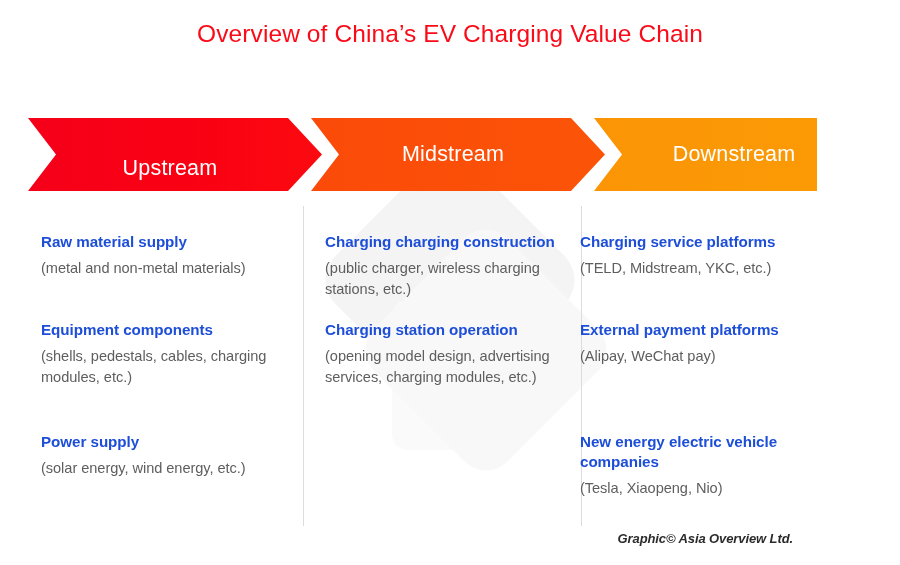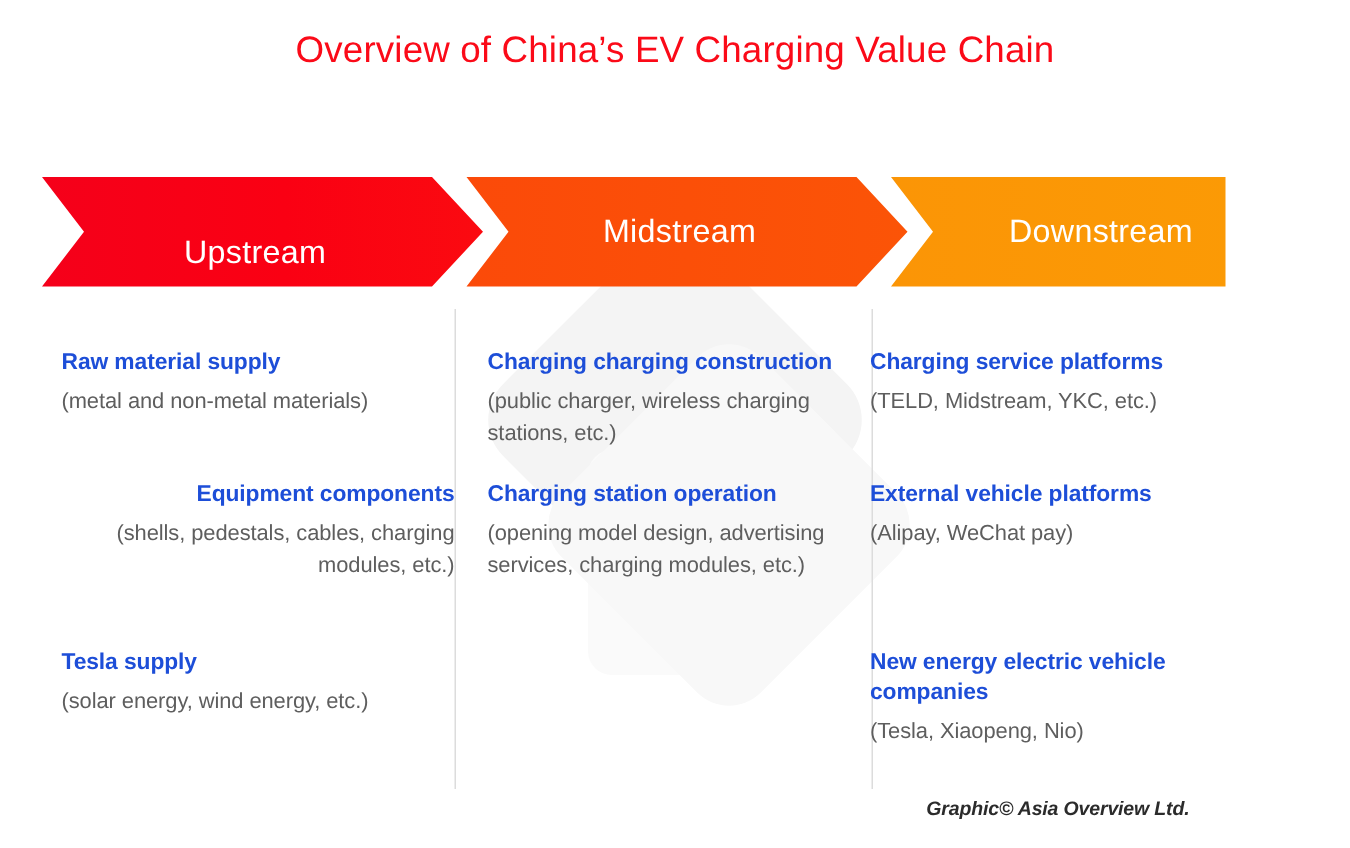--- a/index.html
+++ b/index.html
@@ -118,21 +118,21 @@
     font-size: 14.6px;
     font-weight: 400;
     color: #5e5e5e;
     line-height: 20.5px;
     letter-spacing: -0.05px;
     margin: 0;
   }
 
   
   .c0 .b0 { top: 26px; }
-  .c0 .b1 { top: 114px; text-align: right; }
+  .c0 .b1 { top: 114px; }
   .c0 .b2 { top: 226px; }
 
   .c1 .b0 { top: 26px; }
   .c1 .b1 { top: 114px; }
 
   .c2 .b0 { top: 26px; }
   .c2 .b1 { top: 114px; }
   .c2 .b2 { top: 226px; }
 
   
@@ -203,21 +203,21 @@
     <div class="col c0">
       <div class="block b0">
         <p class="block-heading">Raw material supply</p>
         <p class="block-sub">(metal and non-metal materials)</p>
       </div>
       <div class="block b1">
         <p class="block-heading">Equipment components</p>
         <p class="block-sub">(shells, pedestals, cables, charging modules, etc.)</p>
       </div>
       <div class="block b2">
-        <p class="block-heading">Tesla supply</p>
+        <p class="block-heading">Power supply</p>
         <p class="block-sub">(solar energy, wind energy, etc.)</p>
       </div>
     </div>
 
     <div class="col c1">
       <div class="block b0">
         <p class="block-heading">Charging charging construction</p>
         <p class="block-sub">(public charger, wireless charging stations, etc.)</p>
       </div>
       <div class="block b1">
@@ -225,21 +225,21 @@
         <p class="block-sub">(opening model design, advertising services, charging modules, etc.)</p>
       </div>
     </div>
 
     <div class="col c2">
       <div class="block b0">
         <p class="block-heading">Charging service platforms</p>
         <p class="block-sub">(TELD, Midstream, YKC, etc.)</p>
       </div>
       <div class="block b1">
-        <p class="block-heading">External vehicle platforms</p>
+        <p class="block-heading">External payment platforms</p>
         <p class="block-sub">(Alipay, WeChat pay)</p>
       </div>
       <div class="block b2">
         <p class="block-heading">New energy electric vehicle companies</p>
         <p class="block-sub">(Tesla, Xiaopeng, Nio)</p>
       </div>
     </div>
 
   </div>
 

